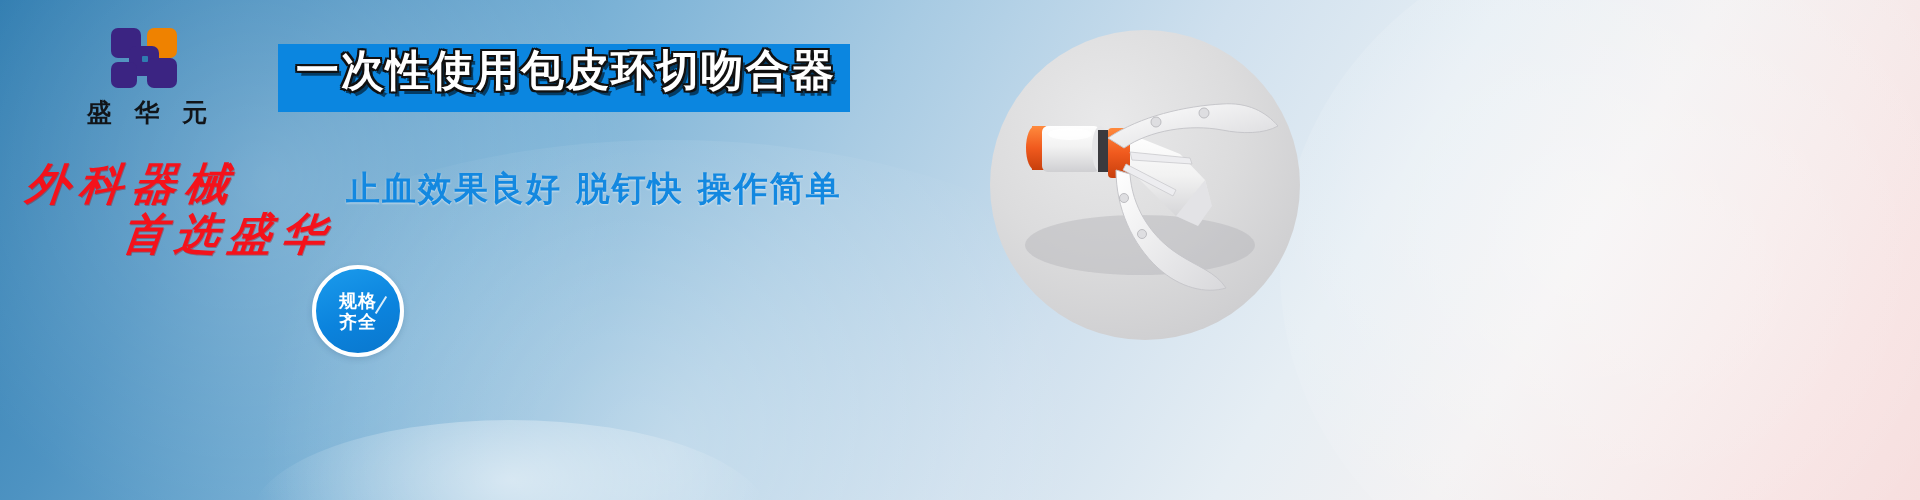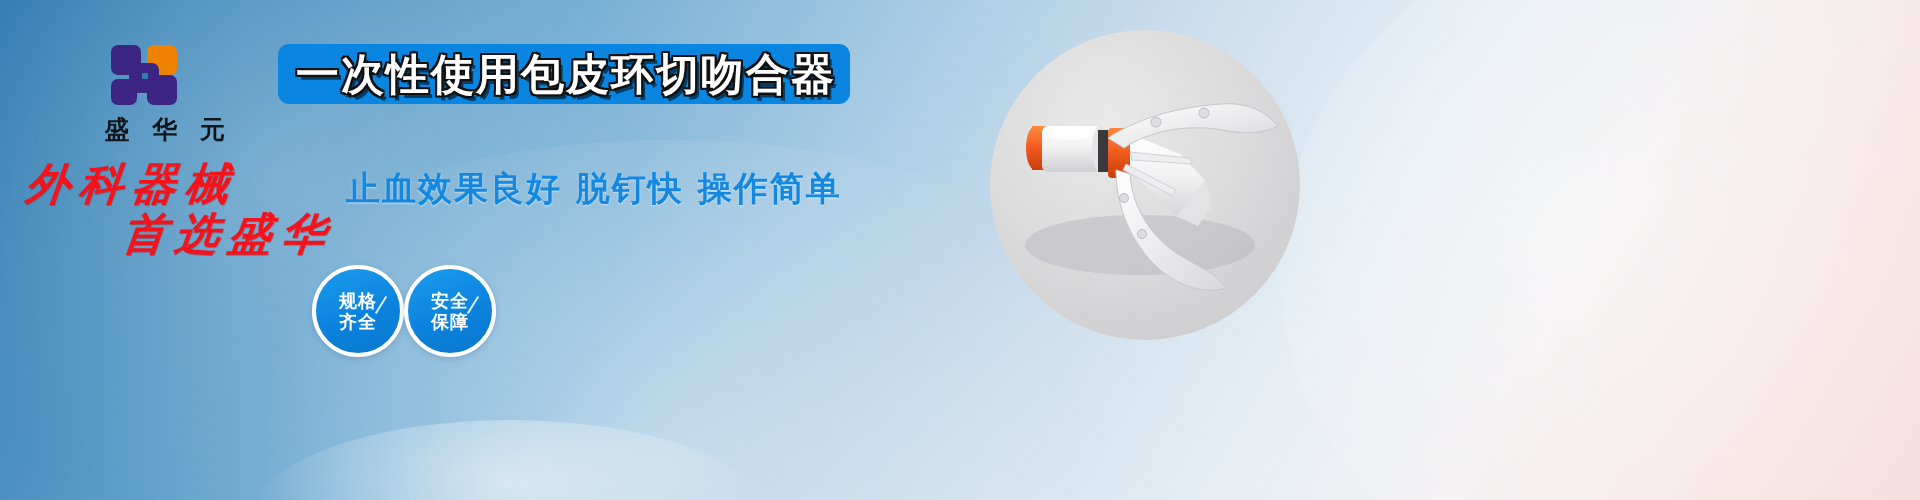--- a/index.html
+++ b/index.html
@@ -58,23 +58,23 @@
     height: 700px;
     border-radius: 50%;
     background: radial-gradient(circle at 40% 45%, rgba(255,255,255,0.38), rgba(255,255,255,0) 70%);
     pointer-events: none;
   }
 
   
   .logo-block {
     position: absolute;
     left: 62px;
-    top: 43px;
+    top: 26px;
     width: 170px;
-    text-align: right;
+    text-align: center;
   }
   .logo-mark {
     position: relative;
     width: 76px;
     height: 64px;
     margin: 0 auto;
   }
   .logo-mark .sq {
     position: absolute;
     border-radius: 7px;
@@ -116,25 +116,24 @@
   }
   .calli-1 { left: 26px;  top: 155px; }
   .calli-2 { left: 122px; top: 205px; }
 
   
   .title-bar {
     position: absolute;
     left: 278px;
     top: 44px;
     height: 52px;
-    padding: 0 14px 8px 18px;
+    padding: 0 14px 16px 18px;
     background: #0b86e0;
     display: flex;
-    align-items: flex-end;
-    border-radius: 11px;
+    align-items: center;
   }
   .title-text {
     font-size: 43px;
     font-weight: 700;
     color: #ffffff;
     letter-spacing: 2px;
     white-space: nowrap;
     line-height: 1;
     font-family: "DejaVu Sans", "Liberation Sans", sans-serif;
     text-shadow:
@@ -157,20 +156,21 @@
     text-shadow: 0 1px 2px rgba(255,255,255,0.55);
     text-align: right;
   }
 
   
   .features {
     position: absolute;
     left: 312px;
     top: 265px;
     display: flex;
+    gap: 44px;
     text-align: center;
   }
   .feature {
     position: relative;
     width: 92px;
     height: 92px;
     border-radius: 50%;
     background: linear-gradient(160deg, #1b9bec 0%, #0b83dd 55%, #0a77cd 100%);
     border: 4px solid #ffffff;
     box-shadow: 0 2px 6px rgba(20,60,100,0.18);
@@ -256,25 +256,20 @@
   <div class="features">
 
     <div class="feature">
       <span class="line">规格</span>
       <span class="line">齐全</span>
       <span class="slash"></span>
     </div>
 
 
 
-    <div class="feature">
-      <span class="line">安全</span>
-      <span class="line">保障</span>
-      <span class="slash"></span>
-    </div>
 
   </div>
 
   <div class="product-circle">
     <svg width="310" height="310" viewBox="0 0 310 310">
       <defs>
         <linearGradient id="shaftG" x1="0" y1="0" x2="0" y2="1">
           <stop offset="0%" stop-color="#ffffff"></stop>
           <stop offset="45%" stop-color="#f2f2f2"></stop>
           <stop offset="100%" stop-color="#cfcfd2"></stop>

